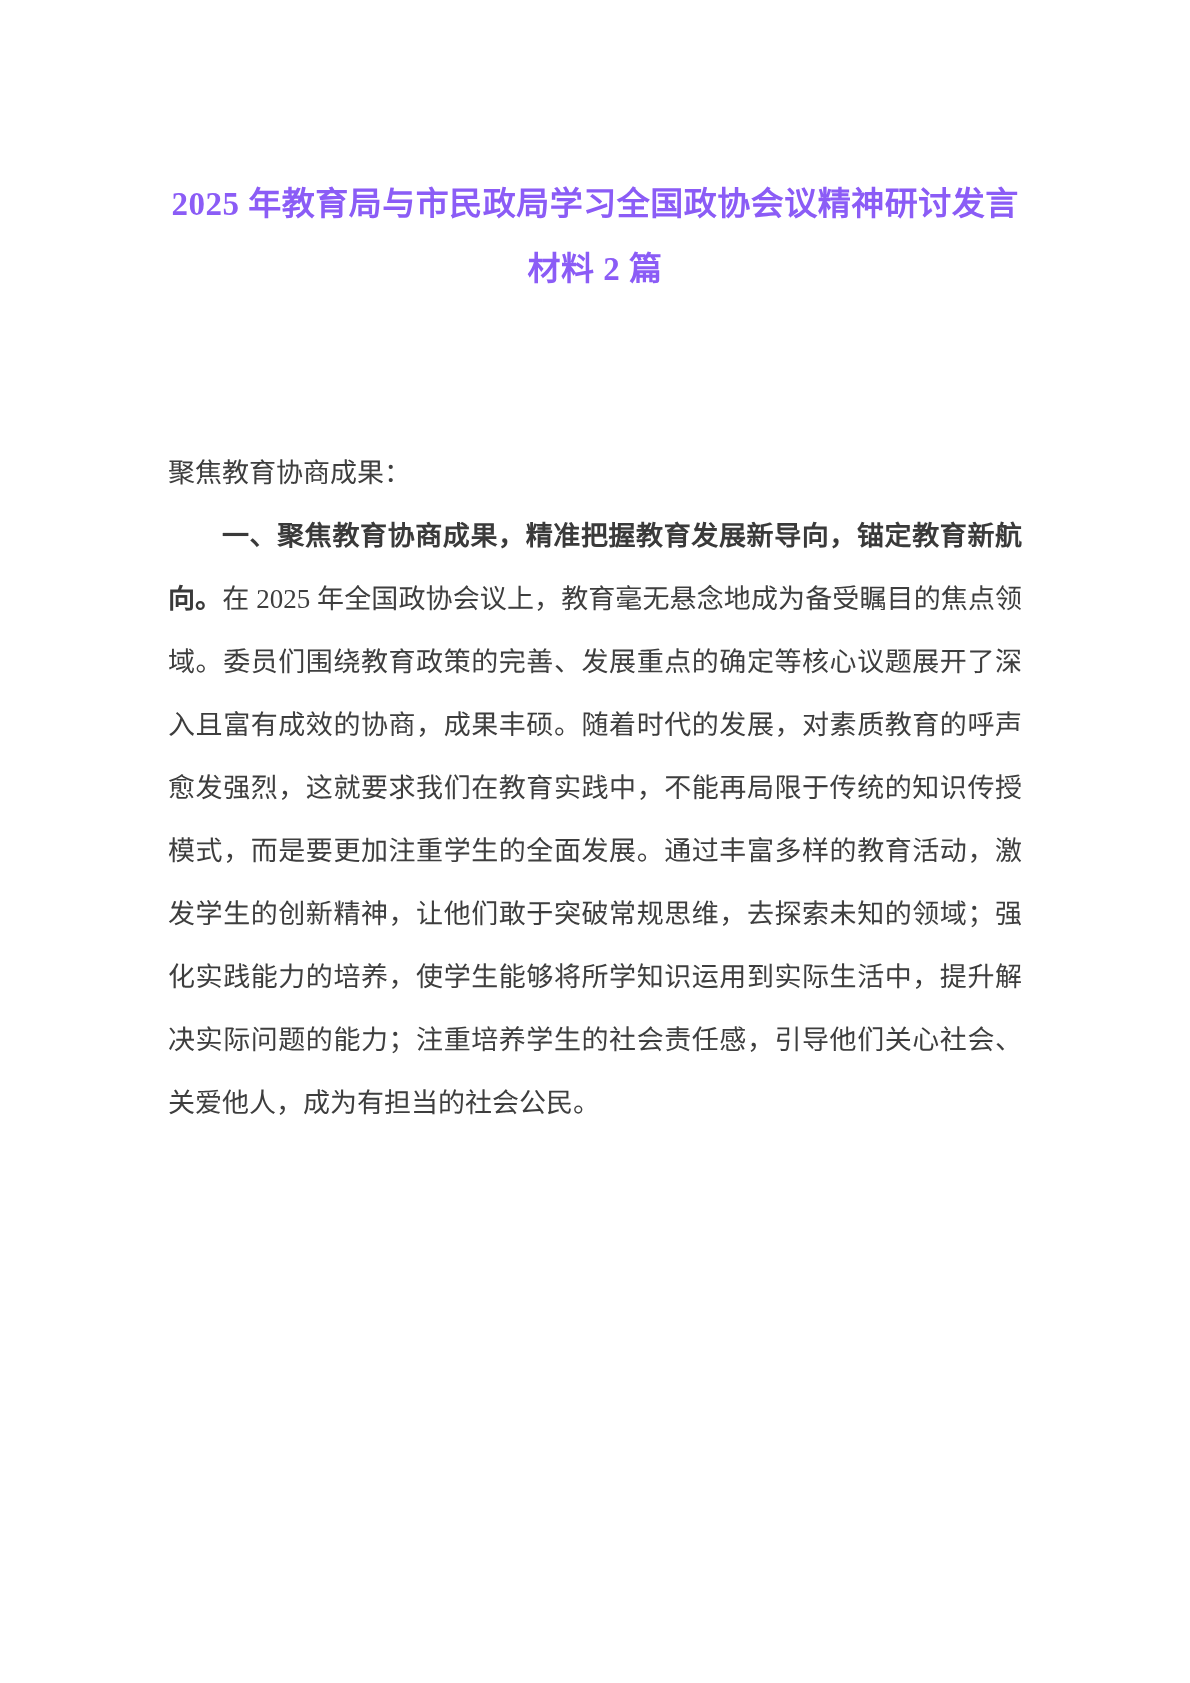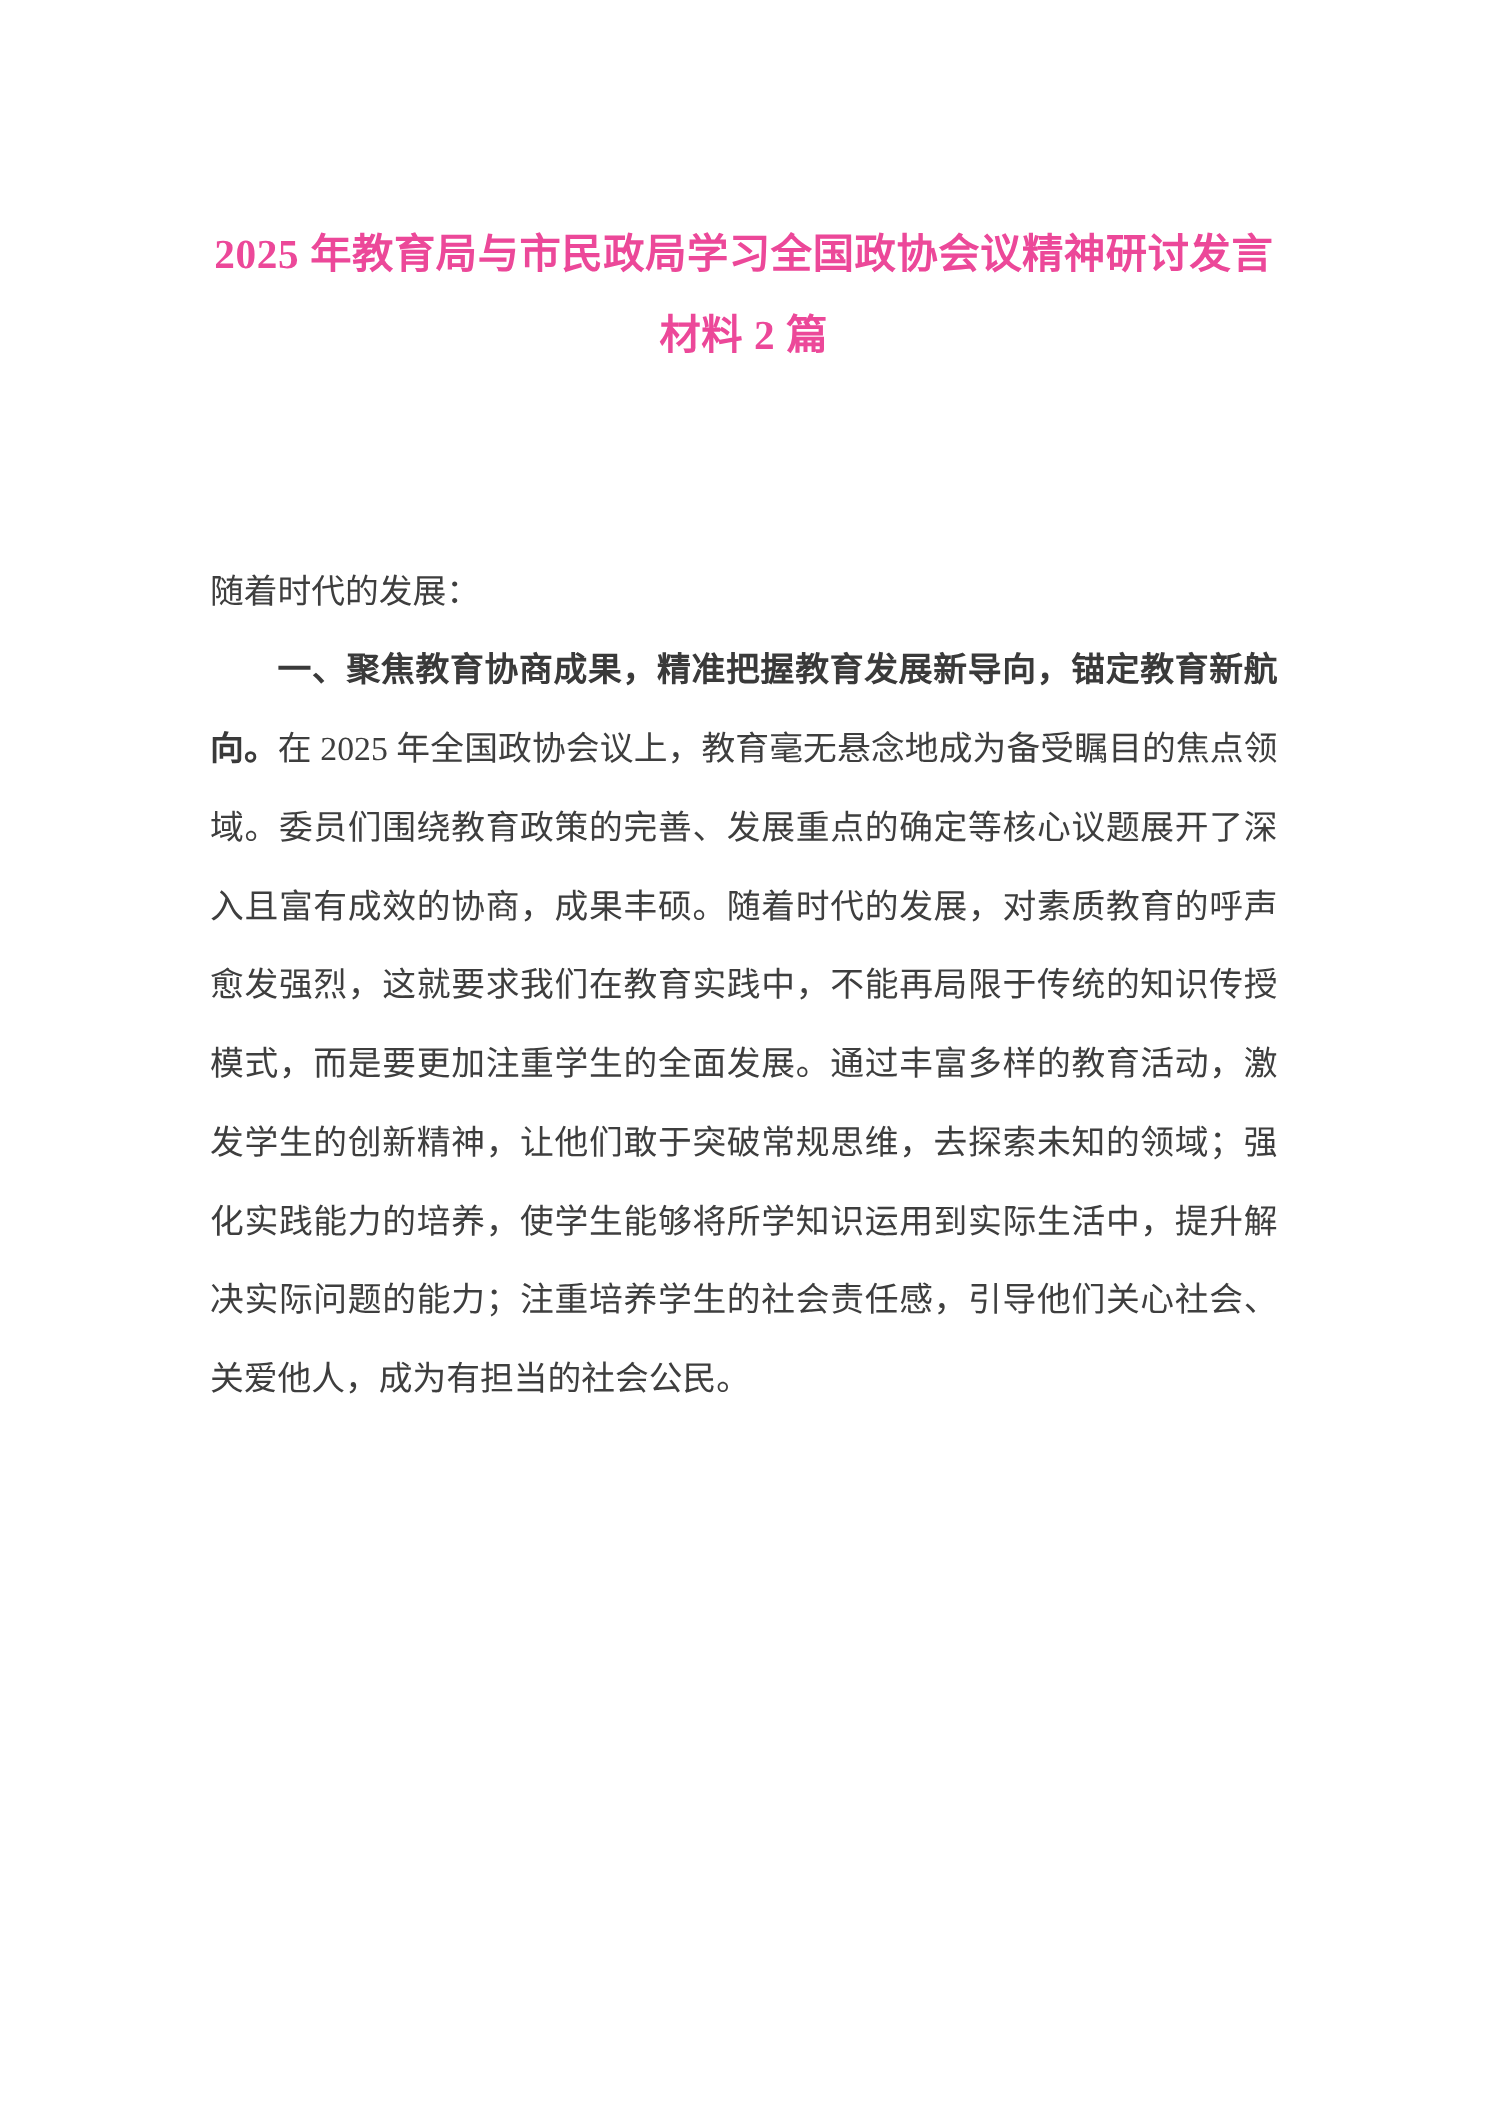--- a/index.html
+++ b/index.html
@@ -18,21 +18,21 @@
     font-family: "Liberation Serif", "DejaVu Serif", serif;
     color: #3c3c3c;
     overflow: hidden;
   }
   .doc-title {
     margin: 0 0 140px 0;
     font-size: 33px;
     font-weight: bold;
     line-height: 65px;
     text-align: center;
-    color: #ec4899;
+    color: #8b5cf6;
     letter-spacing: 0.5px;
   }
   .doc-body p.doc-paragraph {
     margin: 0;
     font-size: 27px;
     line-height: 63px;
     text-align: justify;
     text-justify: inter-ideograph;
     color: #3e3e3e;
     word-break: break-all;
@@ -44,16 +44,16 @@
     font-weight: bold;
     color: #3a3a3a;
   }
 </style>
 </head>
 <body>
 
 <div class="page">
   <h1 class="doc-title">2025 年教育局与市民政局学习全国政协会议精神研讨发言材料 2 篇</h1>
   <div class="doc-body">
-      <p class="doc-paragraph"><span class="seg-regular">随着时代的发展：</span></p>
+      <p class="doc-paragraph"><span class="seg-regular">聚焦教育协商成果：</span></p>
       <p class="doc-paragraph indent"><span class="seg-bold">一、聚焦教育协商成果，精准把握教育发展新导向，锚定教育新航向。</span><span class="seg-regular">在 2025 年全国政协会议上，教育毫无悬念地成为备受瞩目的焦点领域。委员们围绕教育政策的完善、发展重点的确定等核心议题展开了深入且富有成效的协商，成果丰硕。随着时代的发展，对素质教育的呼声愈发强烈，这就要求我们在教育实践中，不能再局限于传统的知识传授模式，而是要更加注重学生的全面发展。通过丰富多样的教育活动，激发学生的创新精神，让他们敢于突破常规思维，去探索未知的领域；强化实践能力的培养，使学生能够将所学知识运用到实际生活中，提升解决实际问题的能力；注重培养学生的社会责任感，引导他们关心社会、关爱他人，成为有担当的社会公民。</span></p>
     </div>
 </div>
 
 </body></html>

